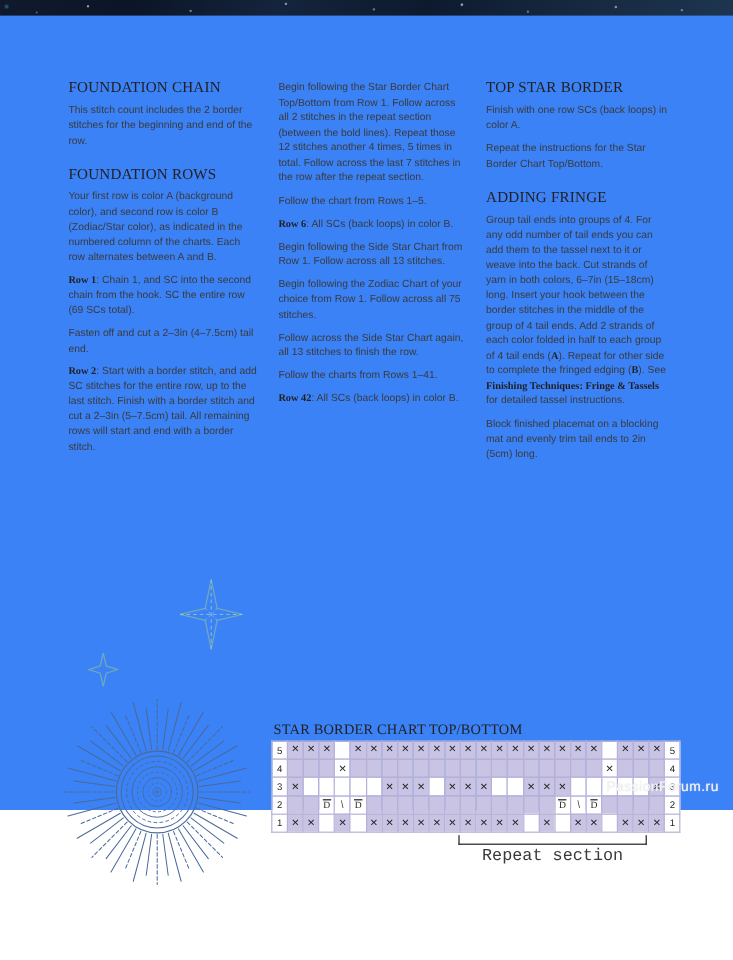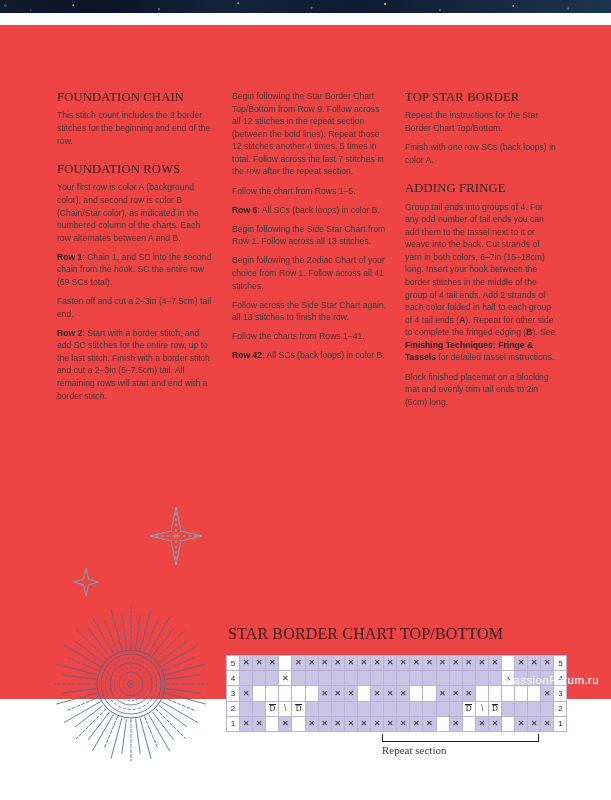--- a/index.html
+++ b/index.html
@@ -27,22 +27,22 @@
       linear-gradient(100deg,#101a2c 0%, #0b1526 18%, #14243c 38%, #0d1a2e 58%, #16283f 78%, #1d3550 100%);
     z-index: 30;
   }
   #space-strip .pixel-dot{
     position:absolute; left:4px; top:4px; width:3px; height:3px;
     background:#2a4a6d;
   }
 
   
   #page {
-    position:absolute; left:0; top:25px; width:611px; height:674px;
-    background:#ef4444;
+    position:absolute; left:0; top:1px; width:611px; height:674px;
+    background:#3b82f6;
   }
 
   
   #columns {
     position:absolute; left:57px; top:65px; width:506px;
     display:flex; gap:18px;
     align-items:flex-start;
   }
   .column { width:157px; }
   .column.c2 { width:155px; }
@@ -60,33 +60,33 @@
   }
   h2.sec-title.gap { margin-top:15px; }
   p.body {
     font-family:"Liberation Sans", sans-serif;
     font-size:8.6px;
     line-height:1.465;
     color:#3a3a3c;
     margin:0 0 6.5px 0;
     letter-spacing:.01px;
   }
-  p.body b { color:#231f20; font-weight:700; }
+  p.body b { color:#231f20; font-weight:700;font-family:Liberation Serif, serif; }
 
   
   #art { position:absolute; left:40px; top:480px; width:200px; height:270px; }
   #art svg { display:block; }
   .star4 { position:absolute; }
 
   
   #chart-block { position:absolute; left:226px; top:600px; width:360px; }
   #chart-title {
     font-family:"Liberation Serif", serif;
-    font-size:16px; color:#231f20; letter-spacing:.15px;
-    margin:0 0 12px 2px; text-transform:uppercase; font-weight:400;
+    font-size:12px; color:#231f20; letter-spacing:.15px;
+    margin:0 0 1px 2px; text-transform:uppercase; font-weight:400;
   }
   table.chart {
     border-collapse:collapse;
     table-layout:fixed;
     width:341px;
     border:1px solid #8d88b8;
   }
   table.chart td {
     height:15.2px;
     border:0.6px solid #b6b1d6;
@@ -118,23 +118,23 @@
   
   #repeat-wrap { position:relative; width:341px; margin-top:2px; }
   #repeat-bracket {
     position:absolute; left:156px; top:0; width:157px; height:8px;
     border-left:1.2px solid #231f20;
     border-right:1.2px solid #231f20;
     border-bottom:1.2px solid #231f20;
   }
   #repeat-label {
     position:absolute; left:156px; top:10px; width:157px;
-    text-align:left;
-    font-family:Liberation Serif, serif;
-    font-size:11px; color:#3a3a3c;
+    text-align:center;
+    font-family:Liberation Mono, monospace;
+    font-size:14px; color:#3a3a3c;
   }
 
   
   #footer { position:absolute; left:18px; bottom:14px; display:flex; align-items:center; gap:9px; }
   #page-num { font-family:"Liberation Serif", serif; font-size:13px; color:#231f20; }
   #footer-star { width:12px; height:12px; display:block; }
   #footer-title {
     font-family:"Liberation Serif", serif; font-size:8.2px; letter-spacing:.35px;
     color:#231f20; text-transform:uppercase;
   }
@@ -155,42 +155,42 @@
 
 <div id="page">
 
   <div id="columns">
 
     <div class="column c1">
       <h2 class="sec-title">FOUNDATION CHAIN</h2>
       <p class="body">This stitch count includes the 2 border stitches for the beginning and end of the row.</p>
 
       <h2 class="sec-title gap">FOUNDATION ROWS</h2>
-      <p class="body">Your first row is color A (background color), and second row is color B (Chain/Star color), as indicated in the numbered column of the charts. Each row alternates between A and B.</p>
+      <p class="body">Your first row is color A (background color), and second row is color B (Zodiac/Star color), as indicated in the numbered column of the charts. Each row alternates between A and B.</p>
       <p class="body"><b>Row 1</b>: Chain 1, and SC into the second chain from the hook. SC the entire row (69 SCs total).</p>
       <p class="body">Fasten off and cut a 2–3in (4–7.5cm) tail end.</p>
       <p class="body"><b>Row 2</b>: Start with a border stitch, and add SC stitches for the entire row, up to the last stitch. Finish with a border stitch and cut a 2–3in (5–7.5cm) tail. All remaining rows will start and end with a border stitch.</p>
     </div>
 
     <div class="column c2">
-      <p class="body">Begin following the Star Border Chart Top/Bottom from Row 9. Follow across all 12 stitches in the repeat section (between the bold lines). Repeat those 12 stitches another 4 times, 5 times in total. Follow across the last 7 stitches in the row after the repeat section.</p>
+      <p class="body">Begin following the Star Border Chart Top/Bottom from Row 1. Follow across all 2 stitches in the repeat section (between the bold lines). Repeat those 12 stitches another 4 times, 5 times in total. Follow across the last 7 stitches in the row after the repeat section.</p>
       <p class="body">Follow the chart from Rows 1–5.</p>
       <p class="body"><b>Row 6</b>: All SCs (back loops) in color B.</p>
 
       <p class="body">Begin following the Side Star Chart from Row 1. Follow across all 13 stitches.</p>
-      <p class="body">Begin following the Zodiac Chart of your choice from Row 1. Follow across all 41 stitches.</p>
+      <p class="body">Begin following the Zodiac Chart of your choice from Row 1. Follow across all 75 stitches.</p>
       <p class="body">Follow across the Side Star Chart again, all 13 stitches to finish the row.</p>
       <p class="body">Follow the charts from Rows 1–41.</p>
       <p class="body"><b>Row 42</b>: All SCs (back loops) in color B.</p>
     </div>
 
     <div class="column c3">
       <h2 class="sec-title">TOP STAR BORDER</h2>
+      <p class="body">Finish with one row SCs (back loops) in color A.</p>
       <p class="body">Repeat the instructions for the Star Border Chart Top/Bottom.</p>
-      <p class="body">Finish with one row SCs (back loops) in color A.</p>
 
       <h2 class="sec-title gap">ADDING FRINGE</h2>
       <p class="body">Group tail ends into groups of 4. For any odd number of tail ends you can add them to the tassel next to it or weave into the back. Cut strands of yarn in both colors, 6–7in (15–18cm) long. Insert your hook between the border stitches in the middle of the group of 4 tail ends. Add 2 strands of each color folded in half to each group of 4 tail ends (<b>A</b>). Repeat for other side to complete the fringed edging (<b>B</b>). See <b>Finishing Techniques: Fringe &amp; Tassels</b> for detailed tassel instructions.</p>
       <p class="body">Block finished placemat on a blocking mat and evenly trim tail ends to 2in (5cm) long.</p>
     </div>
   </div>
 
   <div id="art">
 
     <svg class="star4" style="left:108px; top:0px;" width="56" height="62" viewBox="0 0 56 62">

